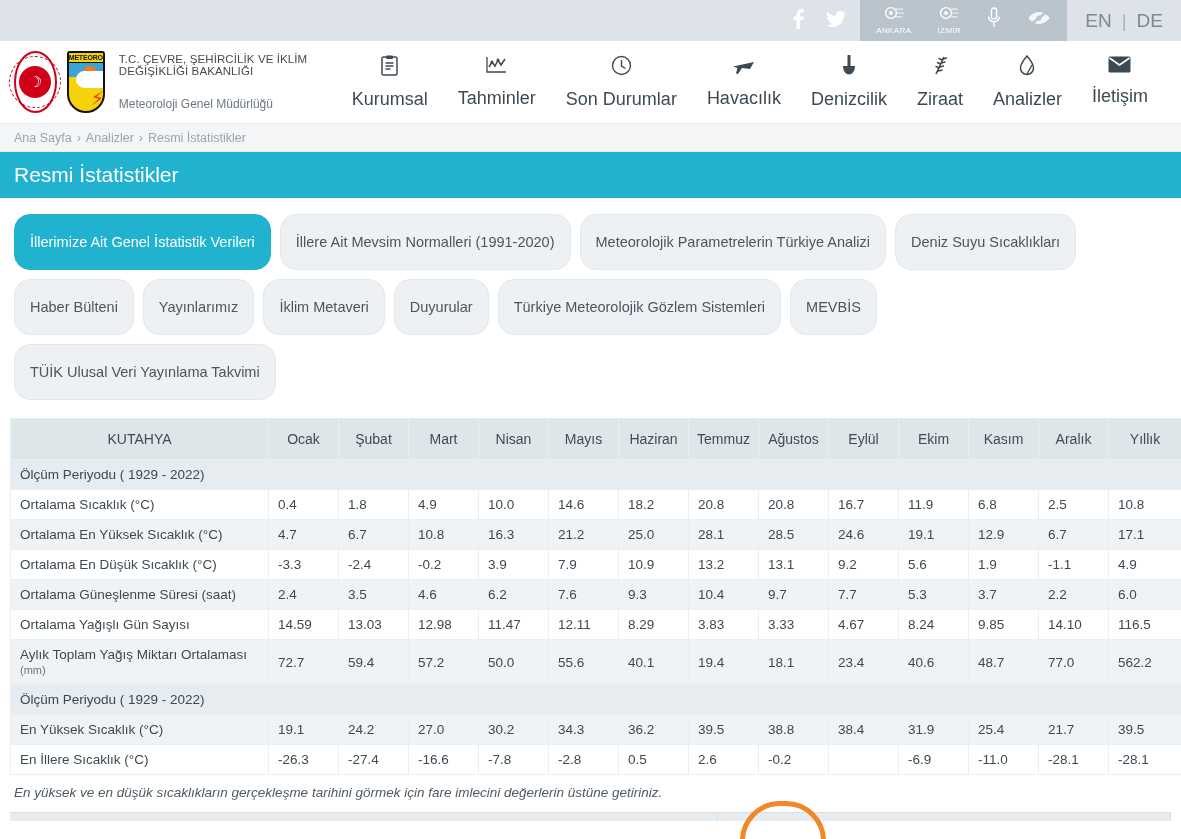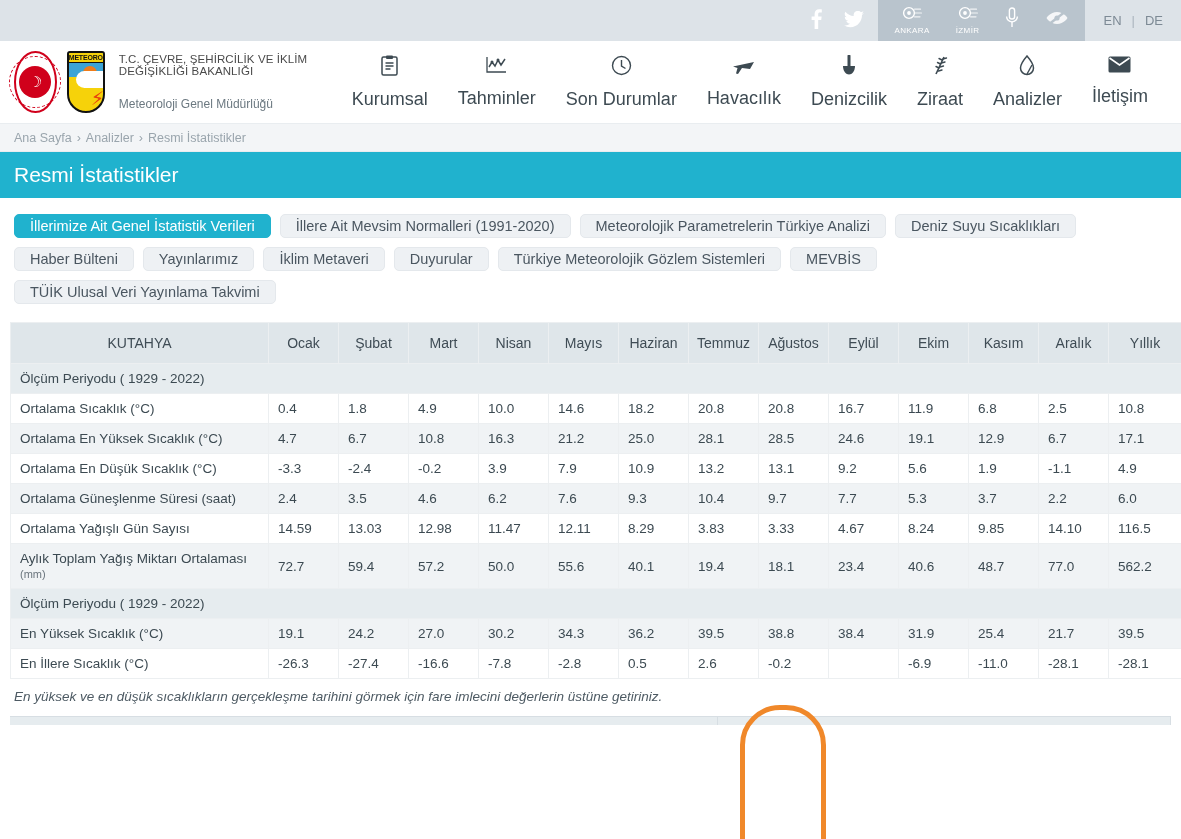--- a/index.html
+++ b/index.html
@@ -40,21 +40,21 @@
   }
   .cityitem {
     display: flex; flex-direction: column; align-items: center;
     color: #ffffff; cursor: pointer; line-height: 1;
   }
   .cityitem .gly { font-size: 17px; margin-bottom: 2px; font-family:"DejaVu Sans",sans-serif; }
   .cityitem .clbl { font-size: 8px; letter-spacing: .4px; }
   .langblock {
     display: flex; align-items: center;
     padding: 0 18px 0 18px; gap: 10px;
-    color: #7d8a95; font-size: 13px;
+    color: #7d8a95; font-size: 19px;
   }
   .langblock a { color: #7d8a95; text-decoration: none; cursor: pointer; }
   .langblock .sep { color: #aab4bd; }
 
   
   .header {
     height: 83px;
     background: #ffffff;
     display: flex; align-items: center;
     border-bottom: 1px solid #e9edf0;
@@ -138,22 +138,22 @@
   }
 
   
   .tabs {
     padding: 16px 14px 6px 14px;
     display: flex; flex-wrap: wrap; gap: 9px 9px;
     max-width: 1160px;
   }
   .tab {
     background: #eef1f4; color: #4a5660;
-    border-radius: 5px; border: 1px solid #e4e8ec;
-    padding: 2px 15px; font-size: 14.5px;
+    border-radius: 16px; border: 1px solid #e4e8ec;
+    padding: 18px 15px; font-size: 14.5px;
     cursor: pointer; white-space: nowrap; line-height: 18px;
   }
   .tab.active { background: #20b2ce; color: #ffffff; border-color: #20b2ce; }
 
   
   .tablewrap { padding: 12px 10px 0 10px; position: relative; }
   table.stats { width: 1161px; border-collapse: collapse; table-layout: fixed; padding-left: 28px; }
   table.stats th, table.stats td {
     font-size: 13.5px; color: #3c4a52;
     border: 1px solid #eceff1;

